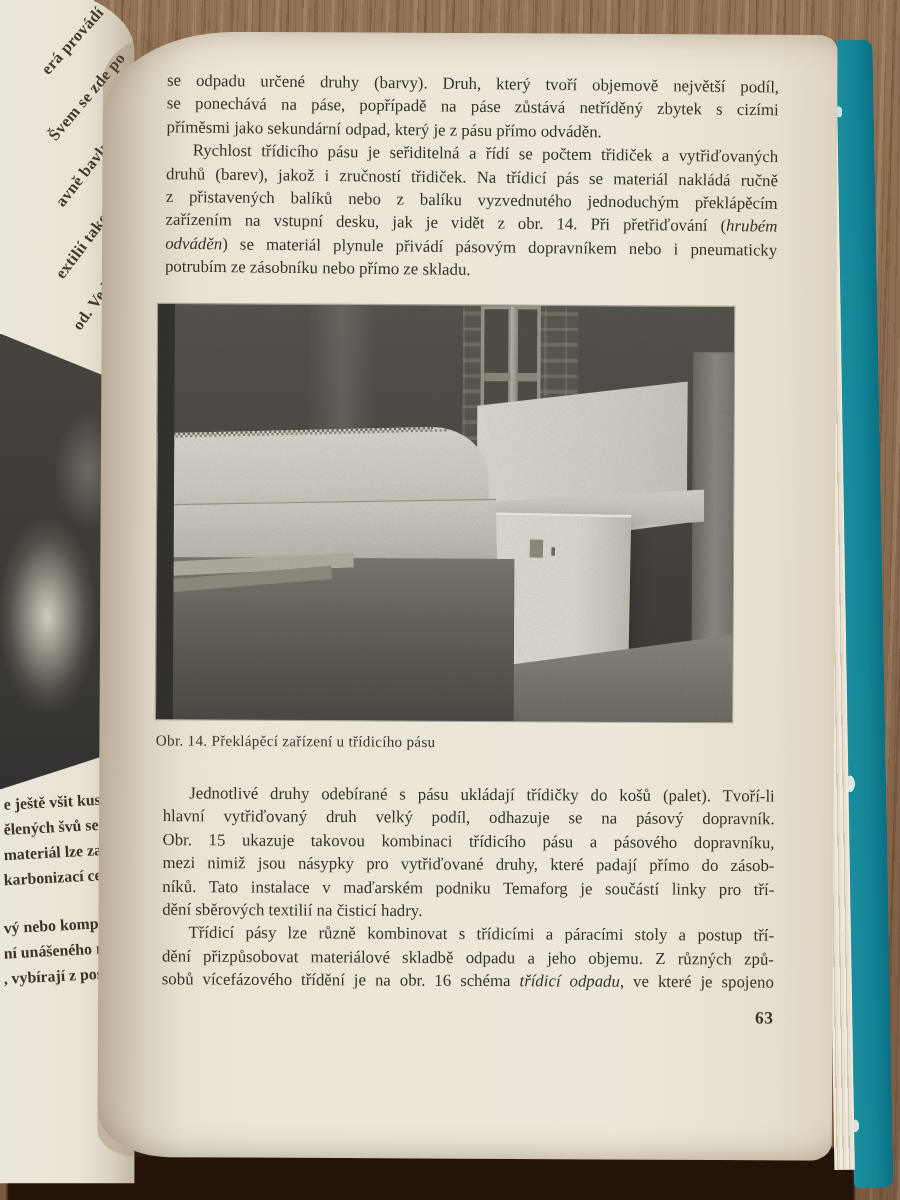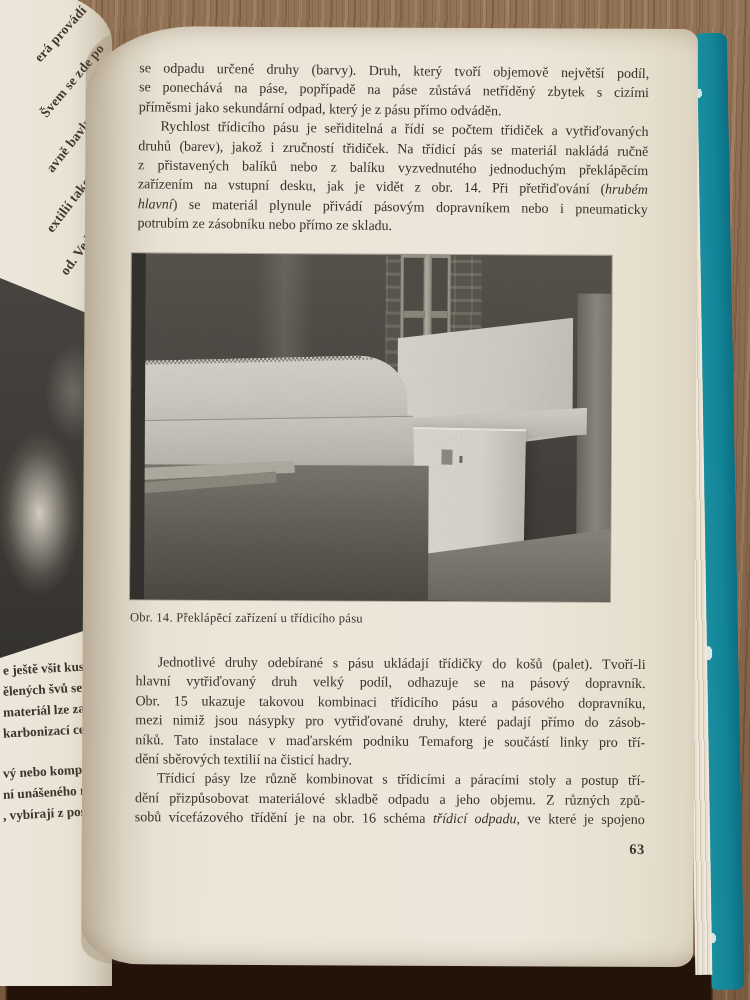--- a/index.html
+++ b/index.html
@@ -178,21 +178,21 @@
     <div class="gutter-shade"></div>
 
     <div class="text-block upper" id="upper-paras">
         <div class="line">se odpadu určené druhy (barvy). Druh, který tvoří objemově největší podíl,</div>
         <div class="line">se ponechává na páse, popřípadě na páse zůstává netříděný zbytek s cizími</div>
         <div class="line end">příměsmi jako sekundární odpad, který je z pásu přímo odváděn.</div>
         <div class="line first">Rychlost třídicího pásu je seřiditelná a řídí se počtem třidiček a vytřiďovaných</div>
         <div class="line">druhů (barev), jakož i zručností třidiček. Na třídicí pás se materiál nakládá ručně</div>
         <div class="line">z přistavených balíků nebo z balíku vyzvednutého jednoduchým překlápěcím</div>
         <div class="line">zařízením na vstupní desku, jak je vidět z obr. 14. Při přetřiďování (<em>hrubém</em></div>
-        <div class="line"><em>hlavní</em>) se materiál plynule přivádí pásovým dopravníkem nebo i pneumaticky</div>
+        <div class="line"><em>odváděn</em>) se materiál plynule přivádí pásovým dopravníkem nebo i pneumaticky</div>
         <div class="line end">potrubím ze zásobníku nebo přímo ze skladu.</div>
       </div>
 
     <figure class="photo">
       <div class="ph-glow"></div>
       <div class="ph-brick"></div>
       <div class="ph-window"></div>
       <div class="ph-pipe"></div>
       <div class="ph-lid"></div>
       <div class="ph-col-right"></div>

